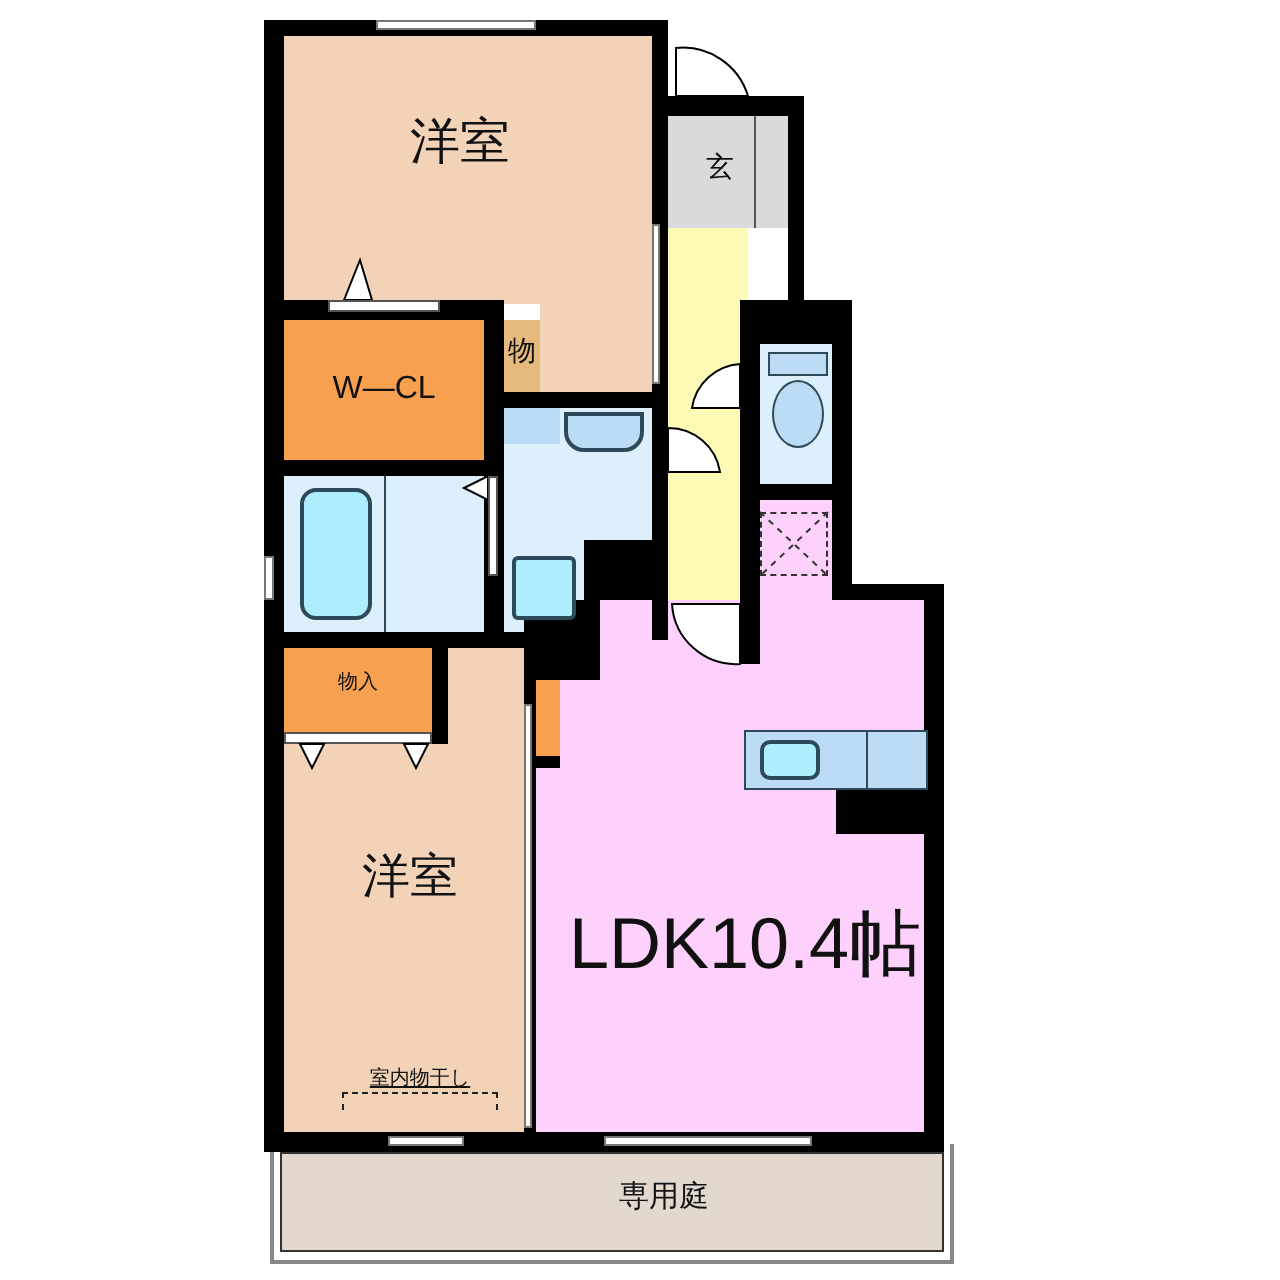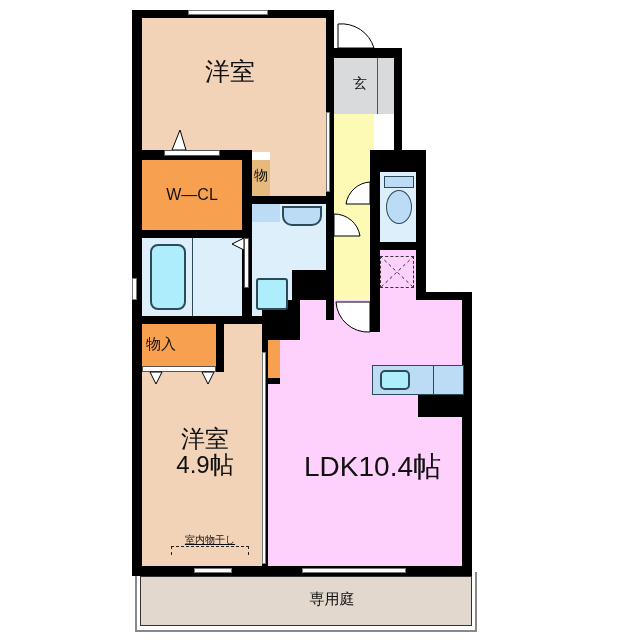--- a/index.html
+++ b/index.html
@@ -103,22 +103,21 @@
 <div class="fixture" style="left:380px;top:370px;width:30px;height:20px;border-radius:5px;background:#aeeefc;"></div>
 
 <div class="abs" style="left:171px;top:546px;width:78px;height:9px;border:1px dashed #222;border-bottom:none;"></div>
 
 <div class="label" style="left:180px;top:58px;width:100px;font-size:25px;">
   <div>洋室</div>
 </div>
 <div class="label" style="left:142px;top:186px;width:100px;font-size:16px;">W—CL</div>
 <div class="label" style="left:252px;top:168px;width:18px;font-size:14px;">物</div>
 <div class="label" style="left:348px;top:76px;width:24px;font-size:14px;">玄</div>
-<div class="label" style="left:124px;top:336px;width:74px;font-size:15px;">物入</div>
+<div class="label" style="left:142px;top:336px;width:74px;font-size:10px;">物入</div>
 <div class="label" style="left:150px;top:426px;width:110px;font-size:24px;">
   <div>洋室</div>
-  <div>4.9帖</div>
 </div>
 <div class="label" style="left:170px;top:534px;width:80px;font-size:10px;text-decoration:underline;">室内物干し</div>
-<div class="label" style="left:280px;top:452px;width:185px;font-size:28px;text-align:center;">
+<div class="label" style="left:280px;top:452px;width:185px;font-size:36px;text-align:center;">
   <span>LDK</span><span>10.4帖</span>
 </div>
 <div class="label" style="left:140px;top:591px;width:384px;font-size:15px;">専用庭</div>
 
 </body></html>

